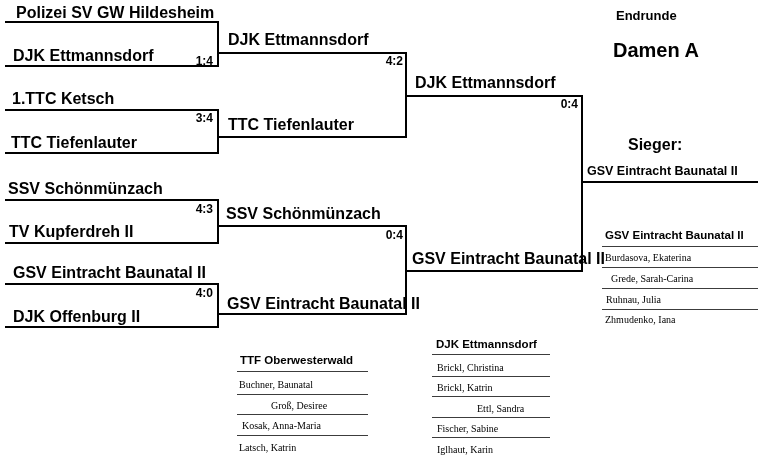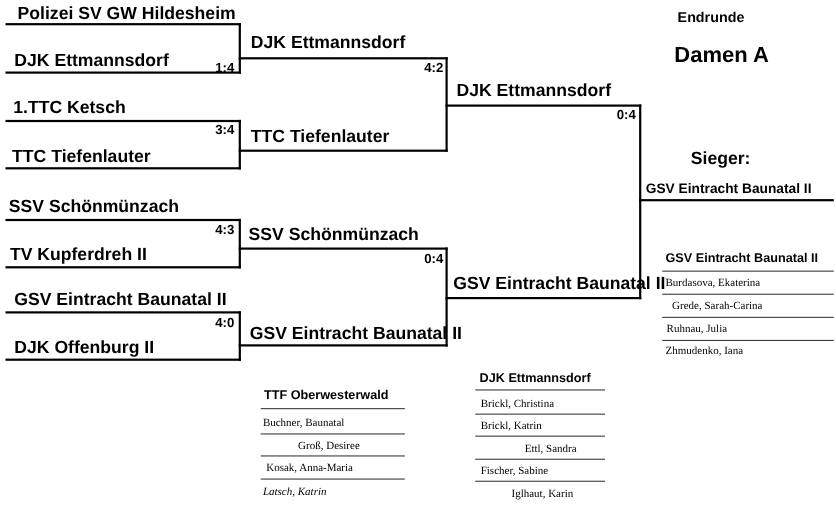--- a/index.html
+++ b/index.html
@@ -91,33 +91,33 @@
   <div class="bl" style="left:587px;top:165px;font-size:12.5px;">GSV Eintracht Baunatal II</div>
 
   <div class="rh" style="left:240px;top:354px;">TTF Oberwesterwald</div>
   <div class="sep" style="left:237px;top:371px;width:131px;"></div>
   <div class="rn" style="left:239px;top:377px;">Buchner, Baunatal</div>
   <div class="sep" style="left:237px;top:394px;width:131px;"></div>
   <div class="rn" style="left:239px;top:398px;margin-left:32px;">Groß, Desiree</div>
   <div class="sep" style="left:237px;top:414px;width:131px;"></div>
   <div class="rn" style="left:242px;top:418px;">Kosak, Anna-Maria</div>
   <div class="sep" style="left:237px;top:435px;width:131px;"></div>
-  <div class="rn" style="left:239px;top:440px;font-style:italic;">Latsch, Katrin</div>
+  <div class="rn" style="left:239px;top:440px;">Latsch, Katrin</div>
 
   <div class="rh" style="left:436px;top:338px;">DJK Ettmannsdorf</div>
   <div class="sep" style="left:432px;top:354px;width:118px;"></div>
   <div class="rn" style="left:437px;top:360px;">Brickl, Christina</div>
   <div class="sep" style="left:432px;top:376px;width:118px;"></div>
   <div class="rn" style="left:437px;top:380px;">Brickl, Katrin</div>
   <div class="sep" style="left:432px;top:396px;width:118px;"></div>
   <div class="rn" style="left:437px;top:401px;margin-left:40px;">Ettl, Sandra</div>
   <div class="sep" style="left:432px;top:417px;width:118px;"></div>
   <div class="rn" style="left:437px;top:421px;text-align:right;">Fischer, Sabine</div>
   <div class="sep" style="left:432px;top:437px;width:118px;"></div>
-  <div class="rn" style="left:437px;top:442px;margin-left:28px;">Iglhaut, Karin</div>
+  <div class="rn" style="left:437px;top:442px;">Iglhaut, Karin</div>
 
   <div class="rh" style="left:605px;top:229px;">GSV Eintracht Baunatal II</div>
   <div class="sep" style="left:602px;top:246px;width:156px;"></div>
   <div class="rn" style="left:605px;top:250px;">Burdasova, Ekaterina</div>
   <div class="sep" style="left:602px;top:267px;width:156px;"></div>
   <div class="rn" style="left:611px;top:271px;">Grede, Sarah-Carina</div>
   <div class="sep" style="left:602px;top:288px;width:156px;"></div>
   <div class="rn" style="left:606px;top:292px;">Ruhnau, Julia</div>
   <div class="sep" style="left:602px;top:309px;width:156px;"></div>
   <div class="rn" style="left:605px;top:312px;">Zhmudenko, Iana</div>

